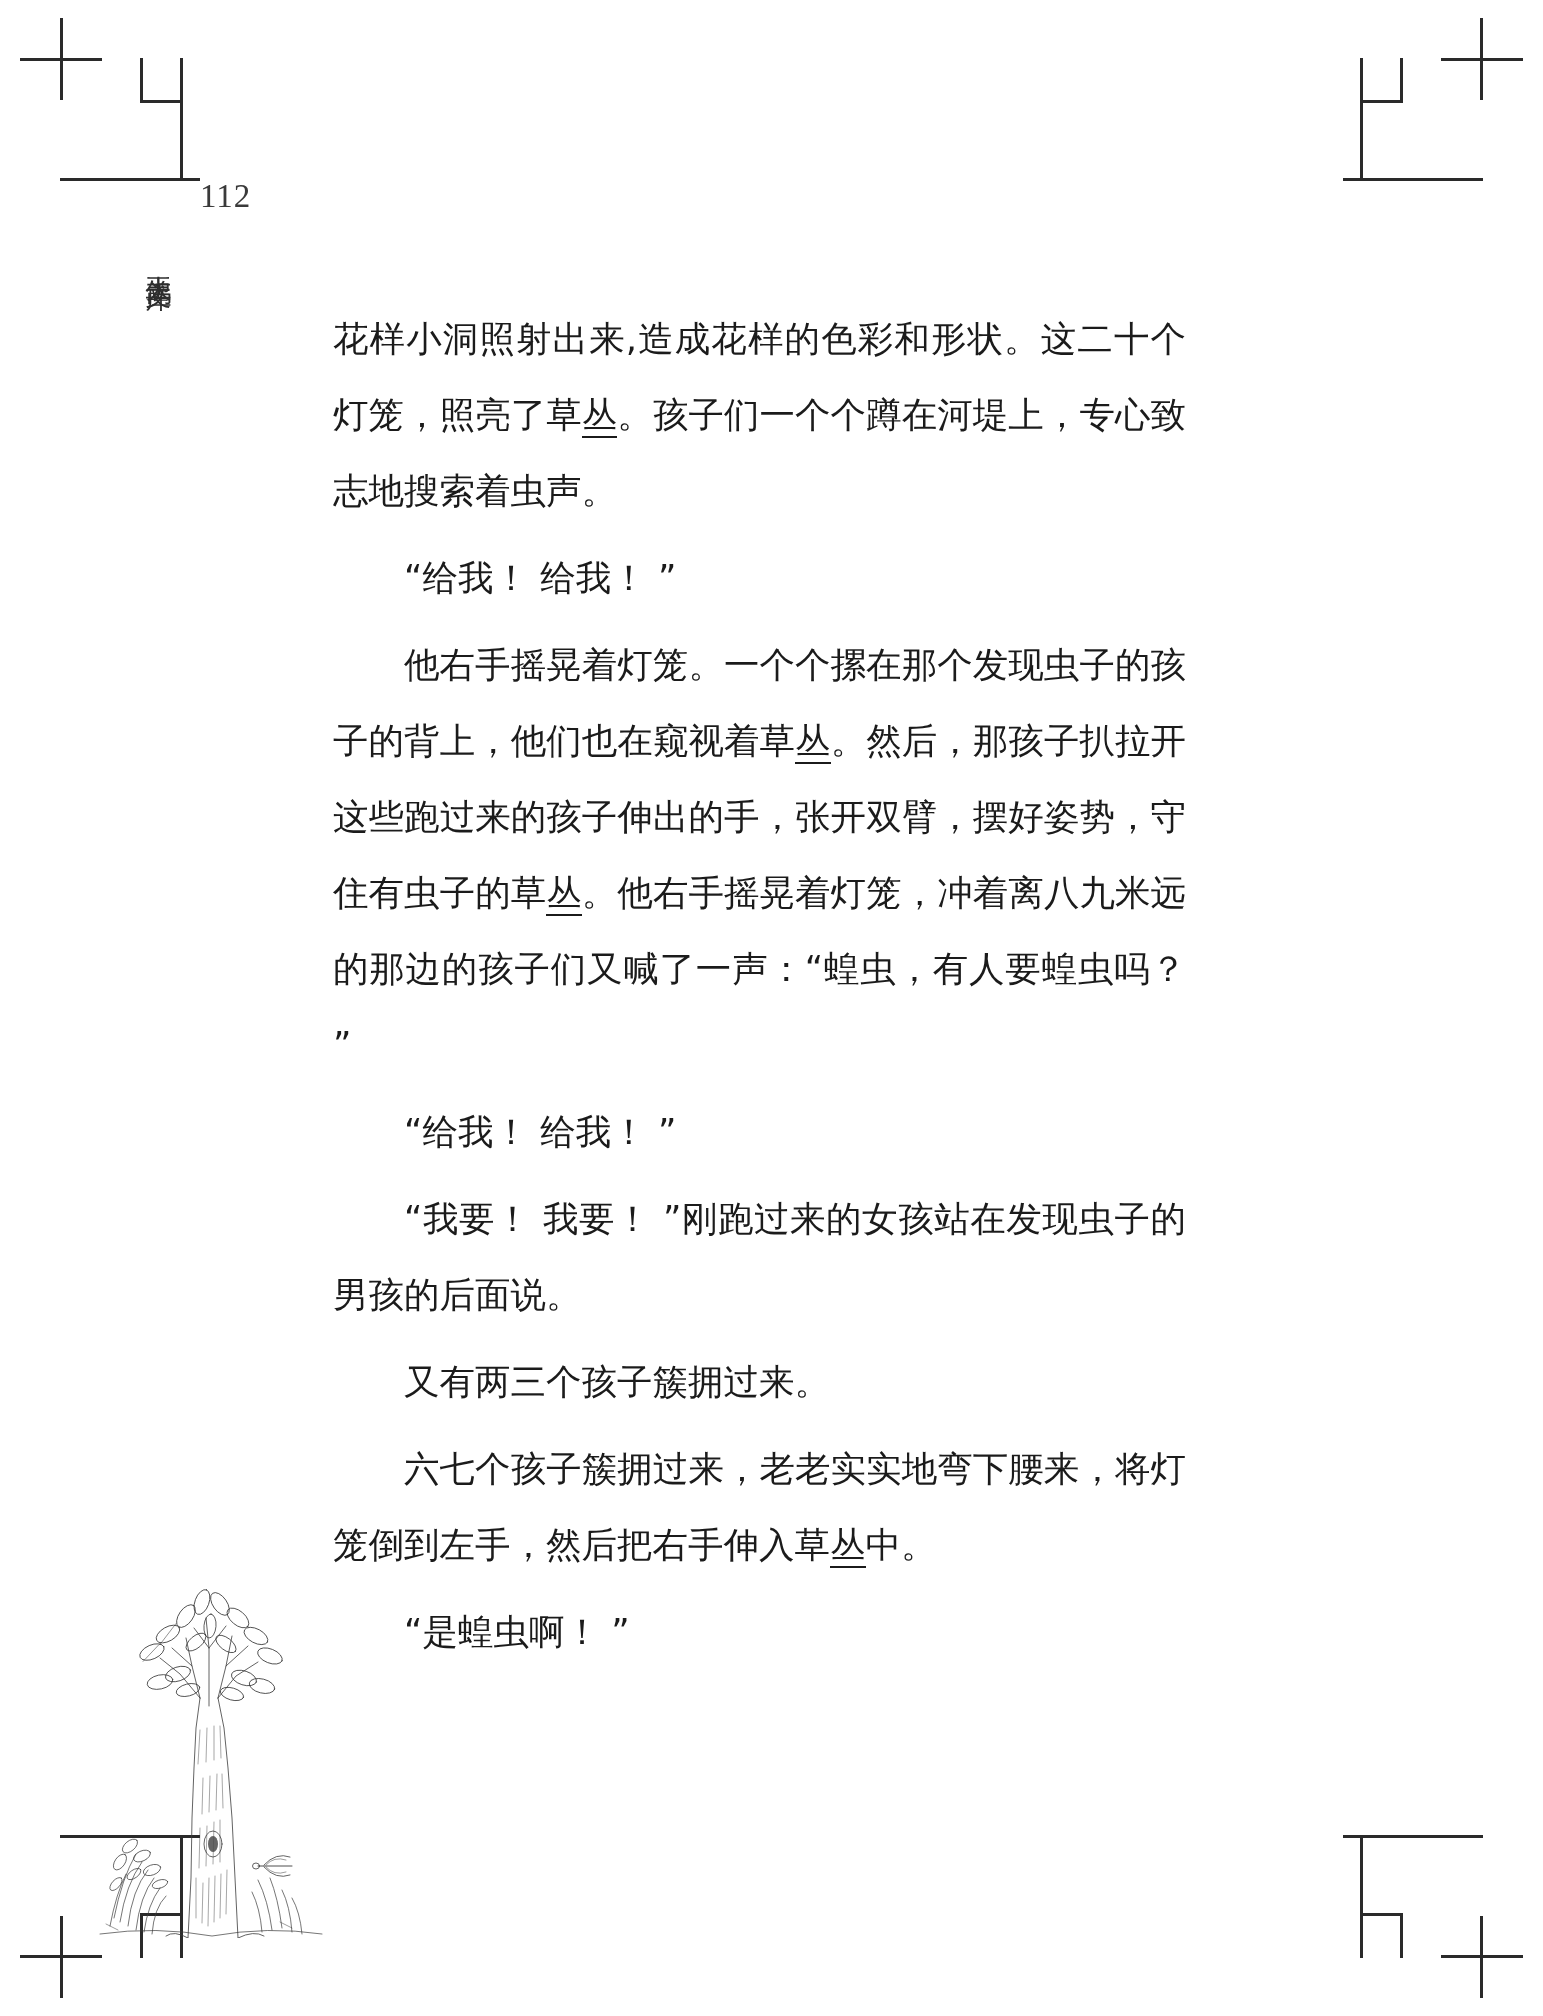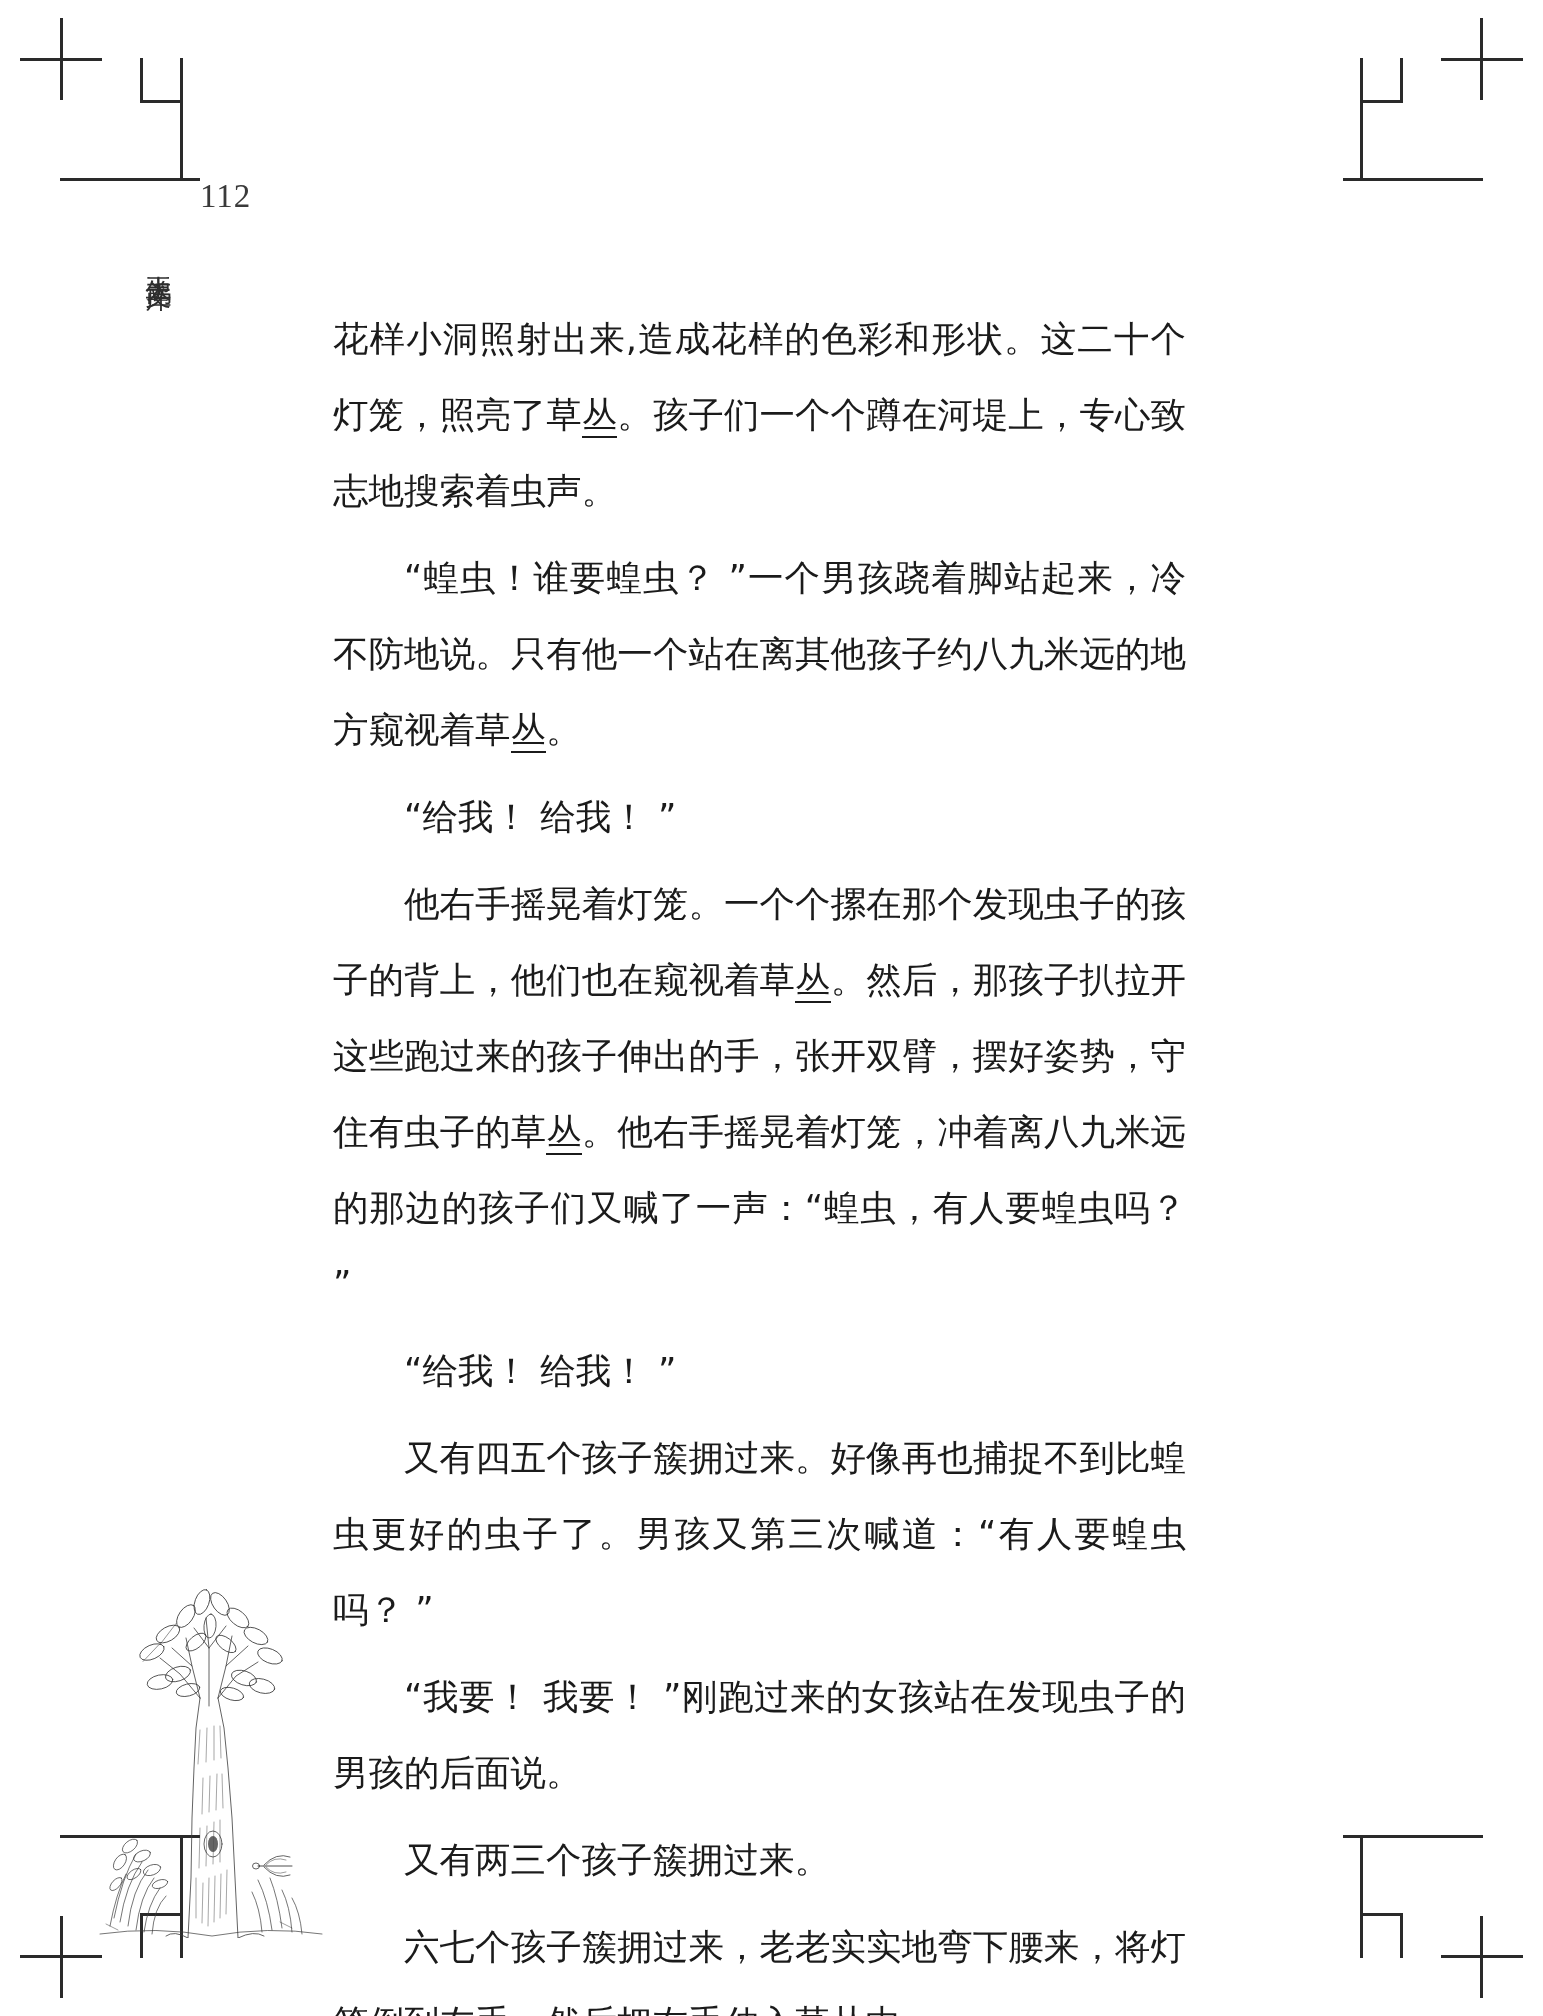--- a/index.html
+++ b/index.html
@@ -129,25 +129,23 @@
     <div class="bar" style="left:77px;  top:118px; width:3px;   height:42px;"></div>
     <div class="bar" style="left:37px;  top:115px; width:43px;  height:3px;"></div>
   </div>
 
   <div class="page-number">112</div>
 
   <div class="series-mark">大王鸽文库</div>
 
   <div class="body-text" id="body-text">
       <p><span>花样小洞照射出来,造成花样的色彩和形状。这二十个灯笼，照亮了草</span><u>丛</u><span>。孩子们一个个蹲在河堤上，专心致志地搜索着虫声。</span></p>
-      <p class="indent"><span>“蝗虫！谁要蝗虫？ ”一个男孩跷着脚站起来，冷不防地说。只有他一个站在离其他孩子约八九米远的地方窥视着草</span><u>丛</u><span>。</span></p>
       <p class="indent"><span>“给我！ 给我！ ”</span></p>
       <p class="indent"><span>他右手摇晃着灯笼。一个个摞在那个发现虫子的孩子的背上，他们也在窥视着草</span><u>丛</u><span>。然后，那孩子扒拉开这些跑过来的孩子伸出的手，张开双臂，摆好姿势，守住有虫子的草</span><u>丛</u><span>。他右手摇晃着灯笼，冲着离八九米远的那边的孩子们又喊了一声：“蝗虫，有人要蝗虫吗？ ”</span></p>
       <p class="indent"><span>“给我！ 给我！ ”</span></p>
-      <p class="indent"><span>又有四五个孩子簇拥过来。好像再也捕捉不到比蝗虫更好的虫子了。男孩又第三次喊道：“有人要蝗虫吗？ ”</span></p>
       <p class="indent"><span>“我要！ 我要！ ”刚跑过来的女孩站在发现虫子的男孩的后面说。</span></p>
       <p class="indent"><span>又有两三个孩子簇拥过来。</span></p>
       <p class="indent"><span>六七个孩子簇拥过来，老老实实地弯下腰来，将灯笼倒到左手，然后把右手伸入草</span><u>丛</u><span>中。</span></p>
       <p class="indent"><span>“是蝗虫啊！ ”</span></p>
     </div>
 
   <div class="illustration">
     <svg viewBox="0 0 230 360" width="230" height="360" xmlns="http://www.w3.org/2000/svg">
       <g stroke="#3b3b3b" fill="none" stroke-width="0.8" stroke-linecap="round">
 

